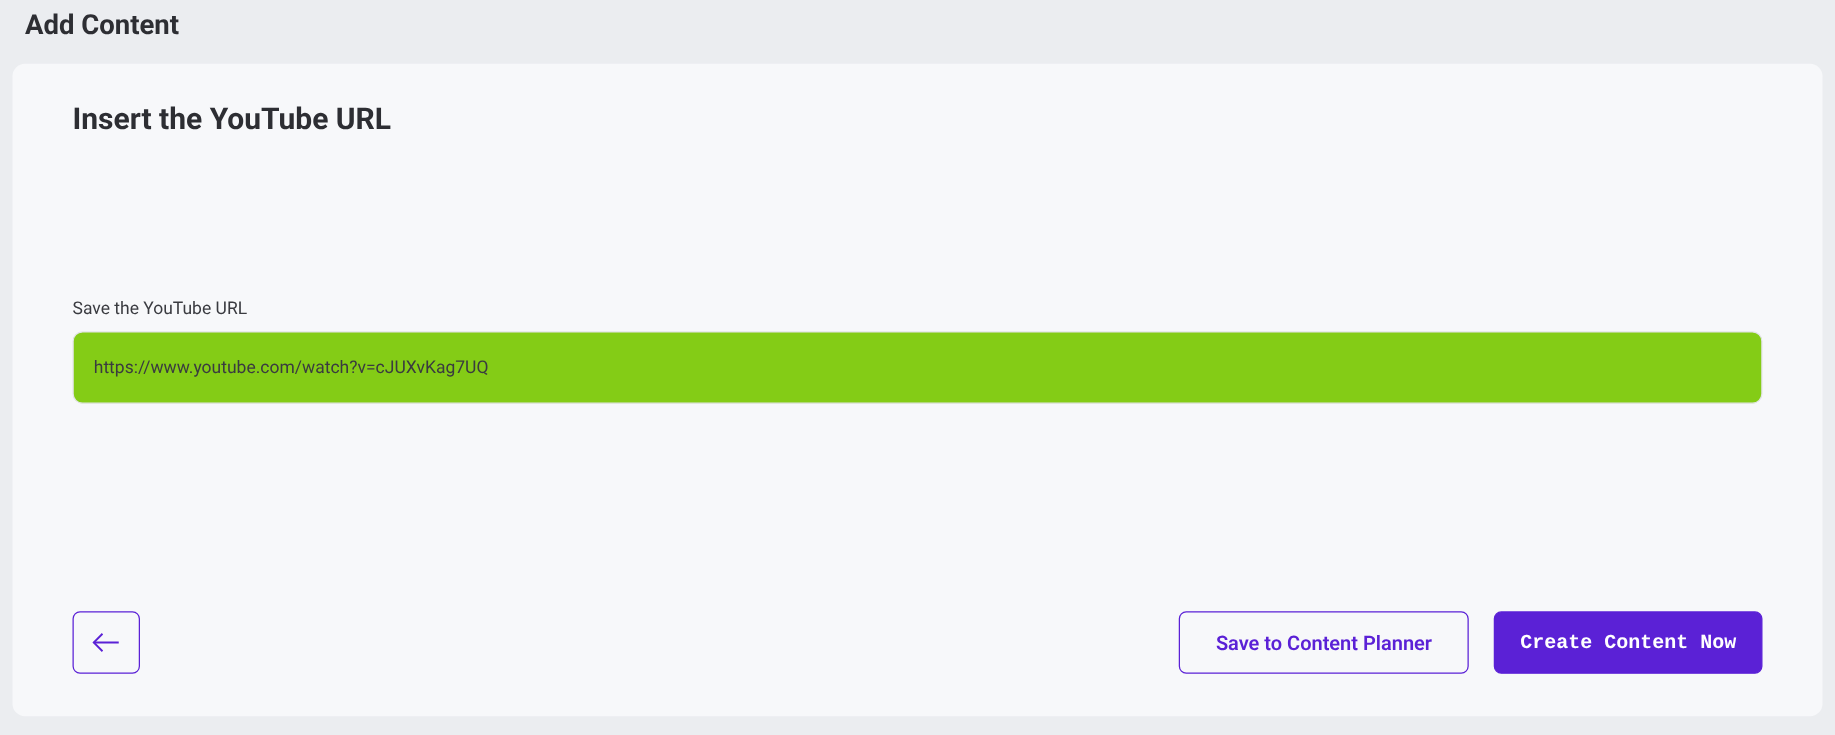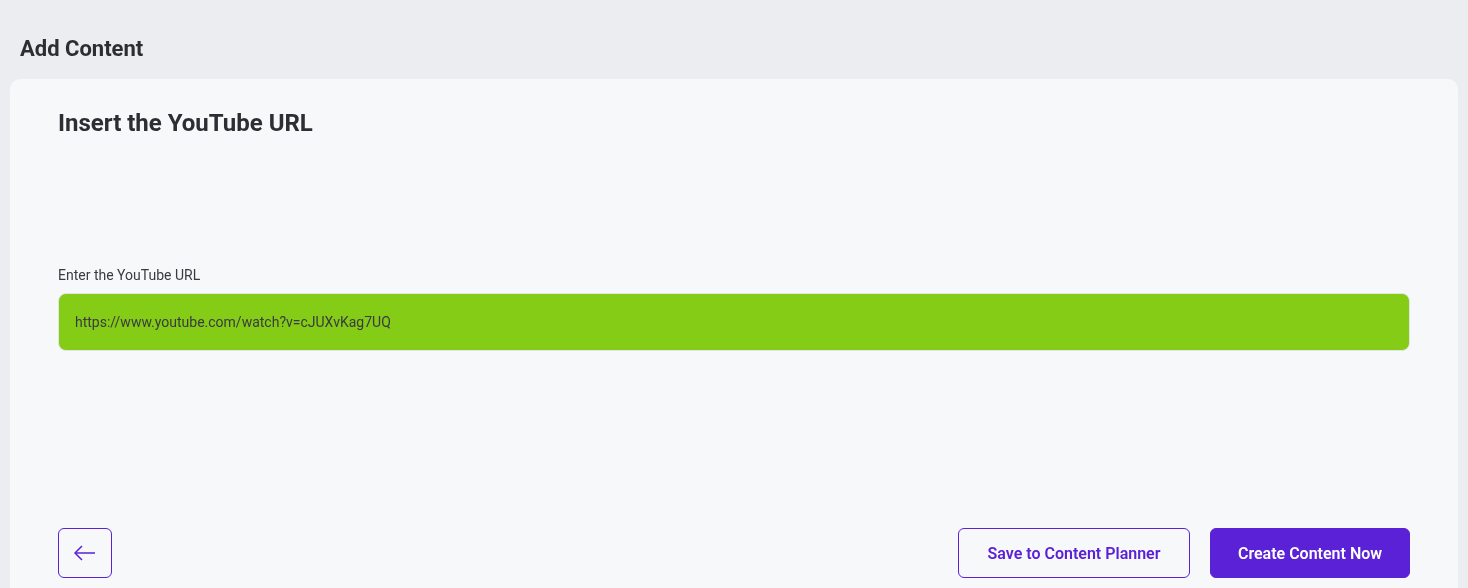--- a/index.html
+++ b/index.html
@@ -14,21 +14,20 @@
       height: 588px;
       overflow: hidden;
     }
     .page-header {
       padding: 8px 20px 18px 20px;
     }
     .page-title {
       font-size: 22px;
       font-weight: 700;
       color: #2d2e33;
-      margin-top: 28px;
     }
     .card {
       background-color: #f7f8fa;
       border-radius: 10px;
       margin: 0 10px 10px 10px;
       padding: 30px 48px 30px 48px;
       height: 522px;
       position: relative;
     }
     .section-title {
@@ -49,21 +48,21 @@
       background-color: #84cc16;
       border: 1px solid #e3e4e8;
       border-radius: 8px;
       padding: 0 16px;
       font-size: 14px;
       color: #3a3b40;
       outline: none;
     }
     .footer {
       position: absolute;
-      bottom: 23px;
+      bottom: 34px;
       left: 48px;
       right: 48px;
       display: flex;
       justify-content: space-between;
       align-items: center;
     }
     .back-button {
       width: 54px;
       height: 50px;
       background-color: transparent;
@@ -100,33 +99,34 @@
       background-color: transparent;
       border: 1px solid #5b21d6;
       color: #5b21d6;
       min-width: 232px;
     }
     .btn-primary {
       background-color: #5b21d6;
       border: 1px solid #5b21d6;
       color: #ffffff;
       min-width: 200px;
+      font-family: Liberation Mono, monospace;
     }
   </style>
 </head>
 <body>
 
 <div class="page-header">
   <h1 class="page-title">Add Content</h1>
 </div>
 
 <div class="card">
   <h2 class="section-title">Insert the YouTube URL</h2>
 
-  <label class="field-label">Enter the YouTube URL</label>
+  <label class="field-label">Save the YouTube URL</label>
   <input type="text" class="url-input" value="https://www.youtube.com/watch?v=cJUXvKag7UQ" style="">
 
   <div class="footer">
     <button class="back-button">
       <svg viewBox="0 0 24 20">
         <line x1="22" y1="10" x2="2" y2="10"></line>
         <polyline points="9,3 2,10 9,17"></polyline>
       </svg>
     </button>
     <div class="right-buttons">

